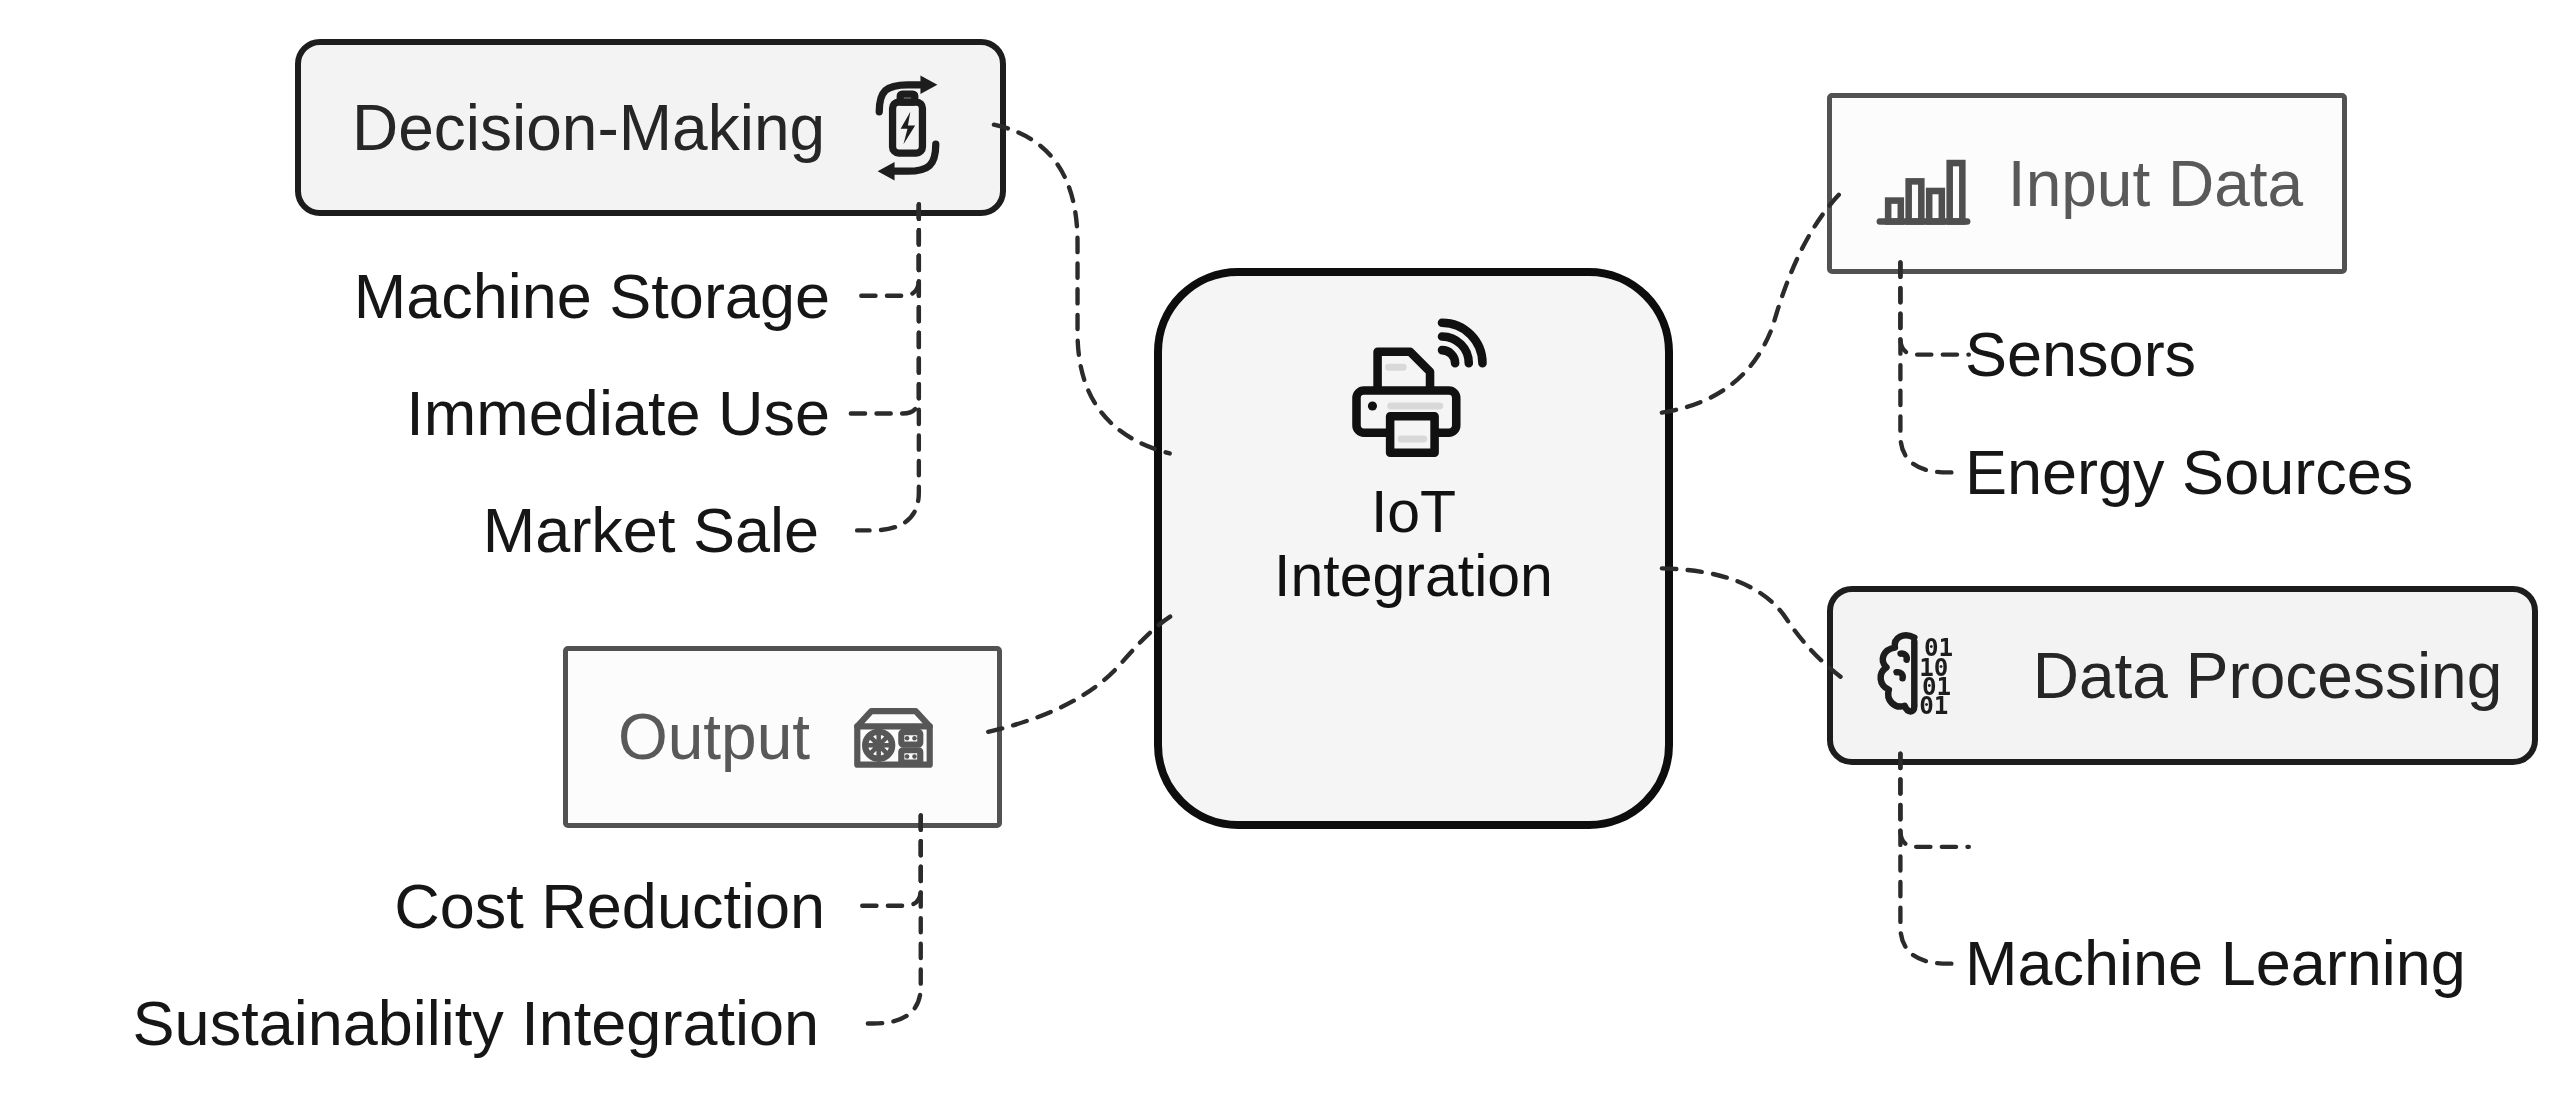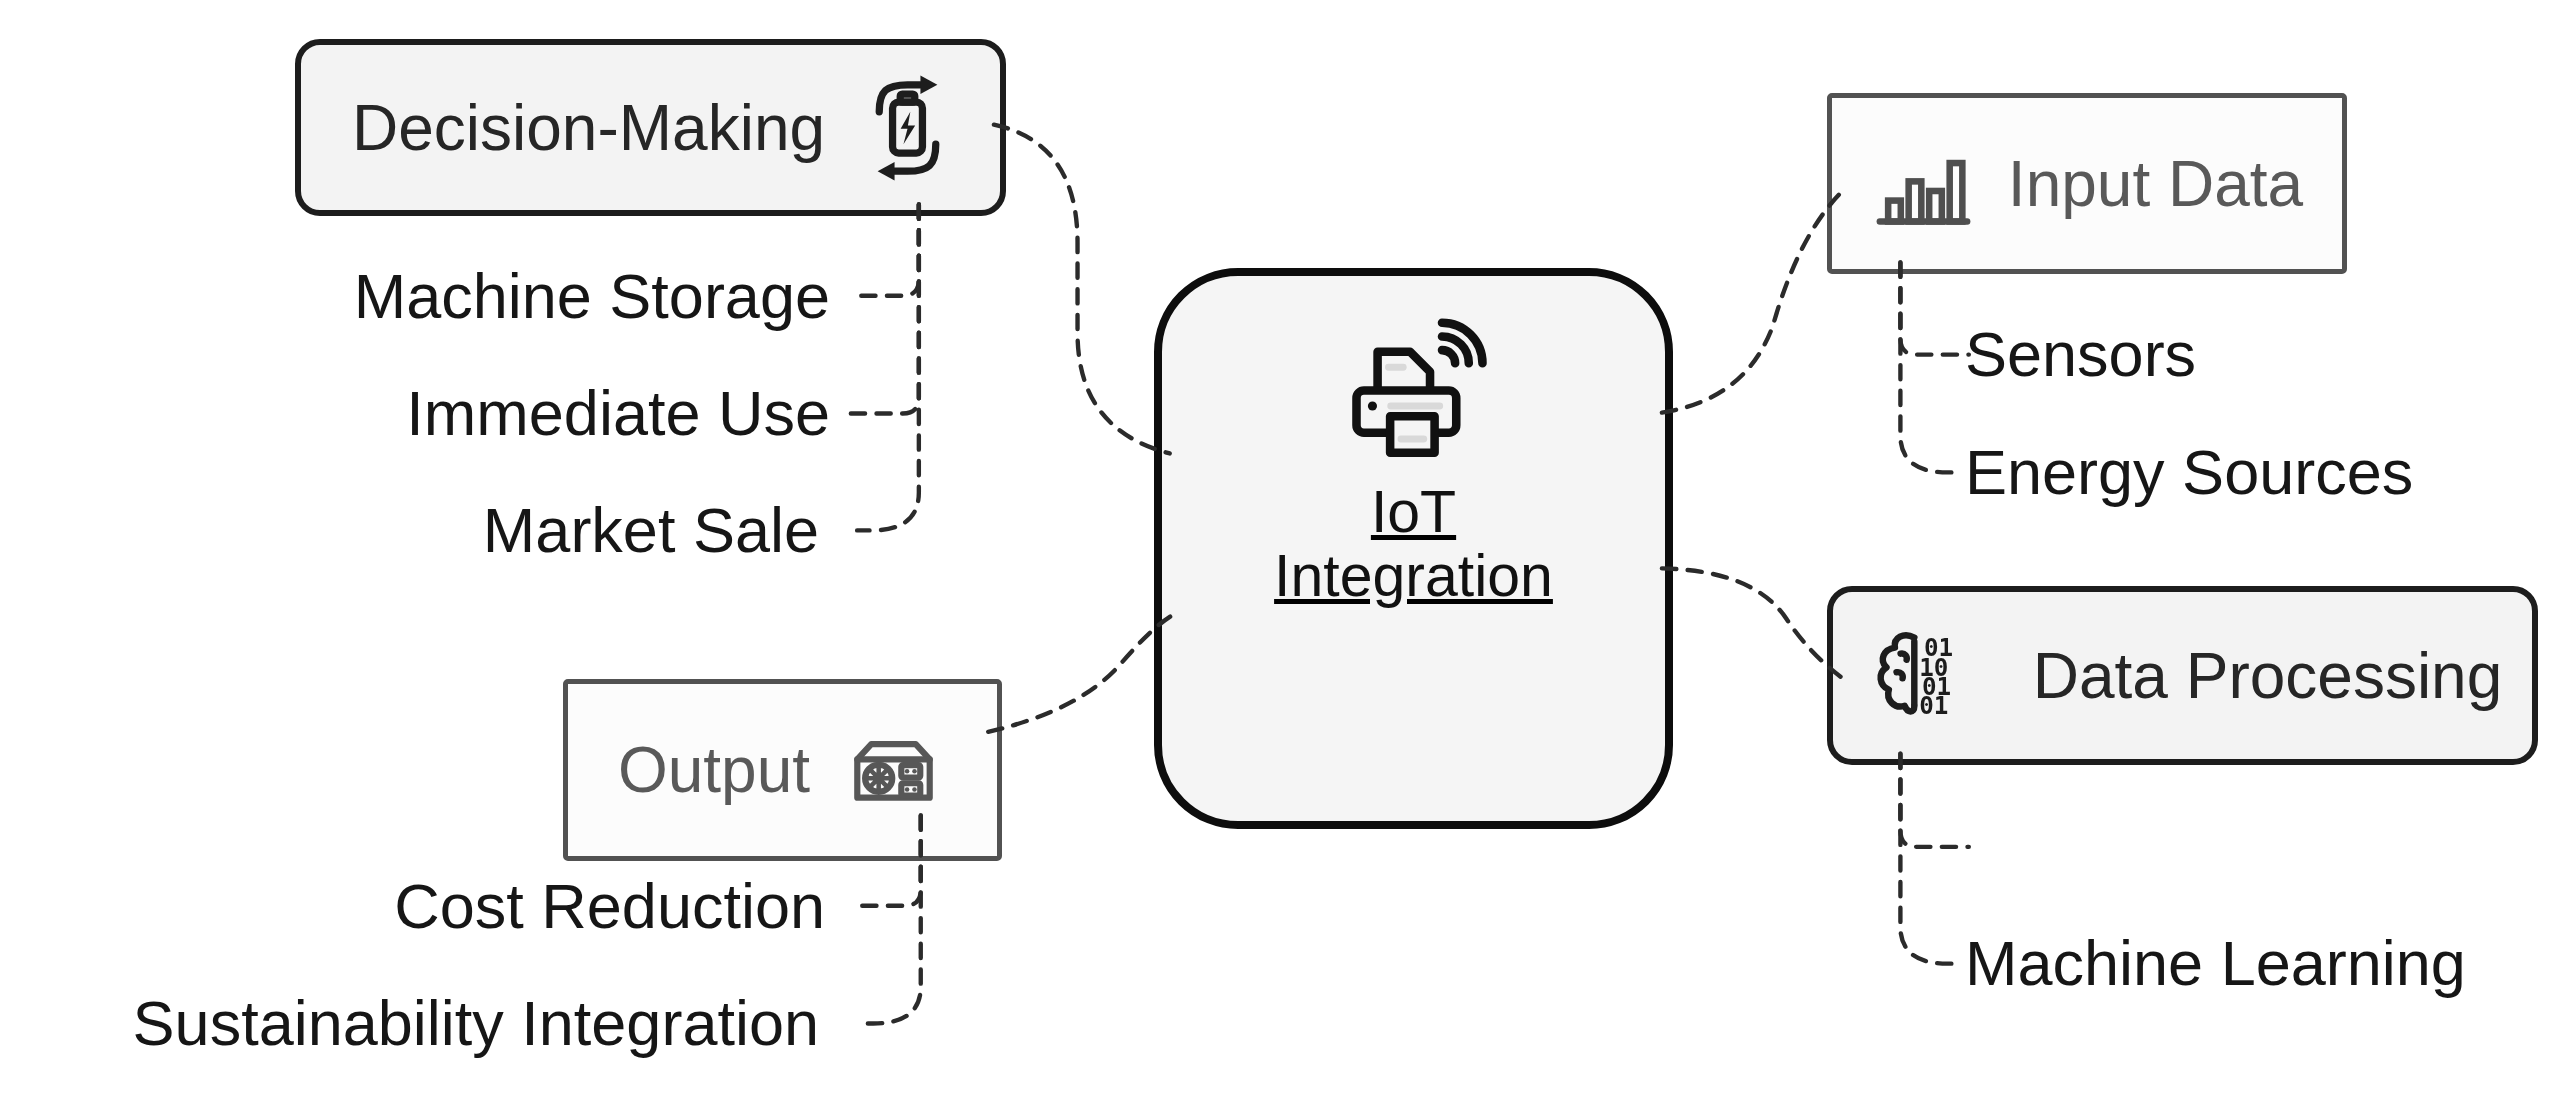--- a/index.html
+++ b/index.html
@@ -53,21 +53,21 @@
     border:5.7px solid #525252;
     border-radius:5px;
   }
   .node-gray .title{color:#595959;}
   #node-decision-making{
     left:295px;top:39px;width:711px;height:177px;
     justify-content:space-between;
     padding:0 40px 0 51px;
   }
   #node-output{
-    left:563px;top:679px;width:439px;height:182px;
+    left:563px;top:646px;width:439px;height:182px;
     justify-content:center;
     gap:30px;
   }
   #node-input-data{
     left:1827px;top:93px;width:520px;height:181px;
     justify-content:center;
     gap:32px;
   }
   #node-data-processing{
     left:1827px;top:586px;width:711px;height:179px;
@@ -77,21 +77,20 @@
   
   #node-root{
     left:1154px;top:268px;width:519px;height:561px;
     background:#f5f5f5;
     border:8.6px solid #0d0d0d;
     border-radius:84px;
     flex-direction:column;
     justify-content:flex-start;
     padding-top:38px;
     z-index:2;
-    text-decoration:underline;
   }
   #root-label{
     margin-top:5.7px;
     text-align:center;
     color:#111111;
     font-size:59px;
     line-height:64px;
   }
   
   .leaf{

